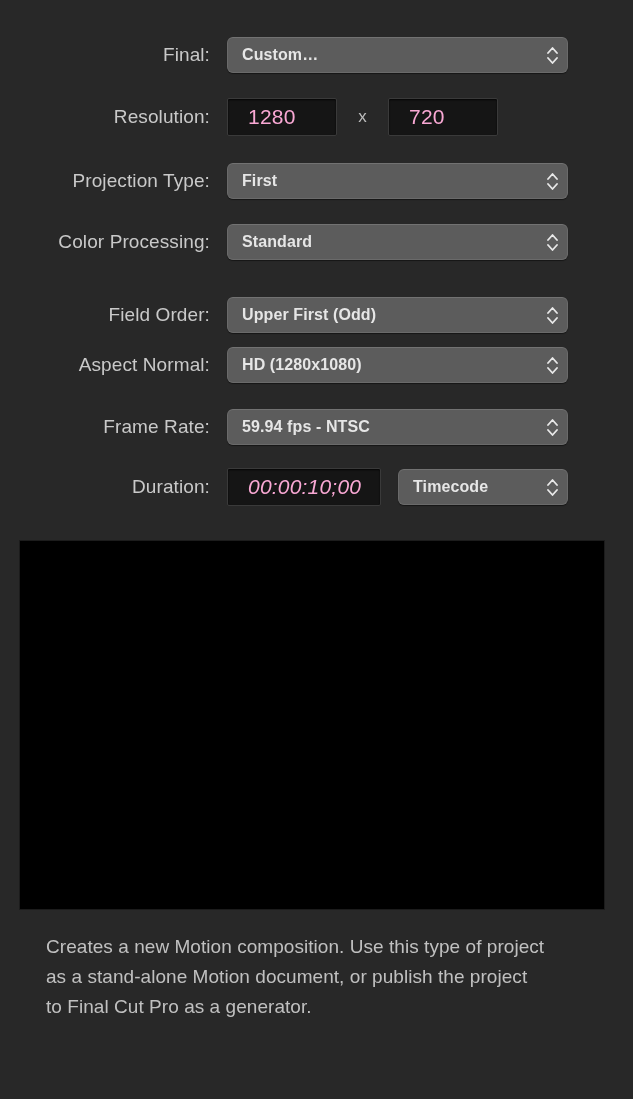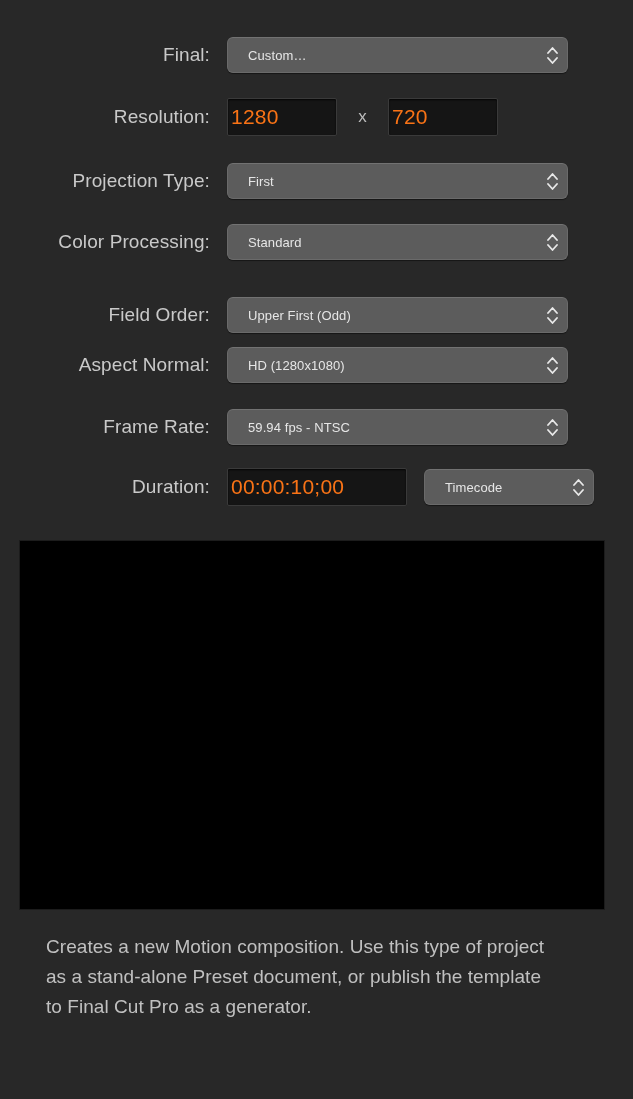--- a/index.html
+++ b/index.html
@@ -54,26 +54,27 @@
     border-radius: 6px;
     display: flex;
     align-items: center;
     box-shadow: 0 1px 1px rgba(0,0,0,0.45);
   }
   .popup-wide { width: 341px; }
   .popup-timecode { width: 170px; margin-left: 17px; gap: 18px; }
 
   .popup-text {
     flex: 1;
-    padding-left: 20px;
-    font-size: 13px;
+    padding-left: 14px;
+    font-size: 16px;
     color: #e6e6e6;
     white-space: nowrap;
     overflow: hidden;
     letter-spacing: 0.1px;
+    font-weight: bold;
   }
   .stepper {
     width: 30px;
     height: 100%;
     display: flex;
     flex-direction: column;
     align-items: center;
     justify-content: center;
     gap: 3px;
     flex: 0 0 30px;
@@ -91,28 +92,28 @@
     height: 38px;
     box-sizing: border-box;
     background: #151515;
     border: 1px solid #3a3a3a;
     border-radius: 2px;
     display: flex;
     align-items: center;
     box-shadow: inset 0 1px 2px rgba(0,0,0,0.8);
   }
   .field-text {
-    padding-left: 3px;
+    padding-left: 20px;
     font-size: 21px;
-    color: #f97316;
+    color: #f9a8d4;
     white-space: nowrap;
     letter-spacing: 0.2px;
   }
   .field-res { width: 110px; }
-  .field-duration { width: 180px; }
+  .field-duration { width: 154px; font-style: italic; }
 
   .times {
     width: 51px;
     text-align: center;
     font-size: 17px;
     color: #bdbdbd;
     user-select: none;
   }
 
   
@@ -286,15 +287,15 @@
           <svg viewBox="0 0 11 7" width="11" height="7">
               <path d="M1 1 L5.5 6 L10 1" fill="none" stroke="#e8e8e8" stroke-width="1.8" stroke-linecap="round" stroke-linejoin="round"></path>
             </svg>
         </span>
       </span>
     </div>
   </div>
 
   <div class="preview"></div>
 
-  <div class="description">Creates a new Motion composition. Use this type of project as a stand-alone Preset document, or publish the template to Final Cut Pro as a generator.</div>
+  <div class="description">Creates a new Motion composition. Use this type of project as a stand-alone Motion document, or publish the project to Final Cut Pro as a generator.</div>
 
 </div>
 
 </body></html>

